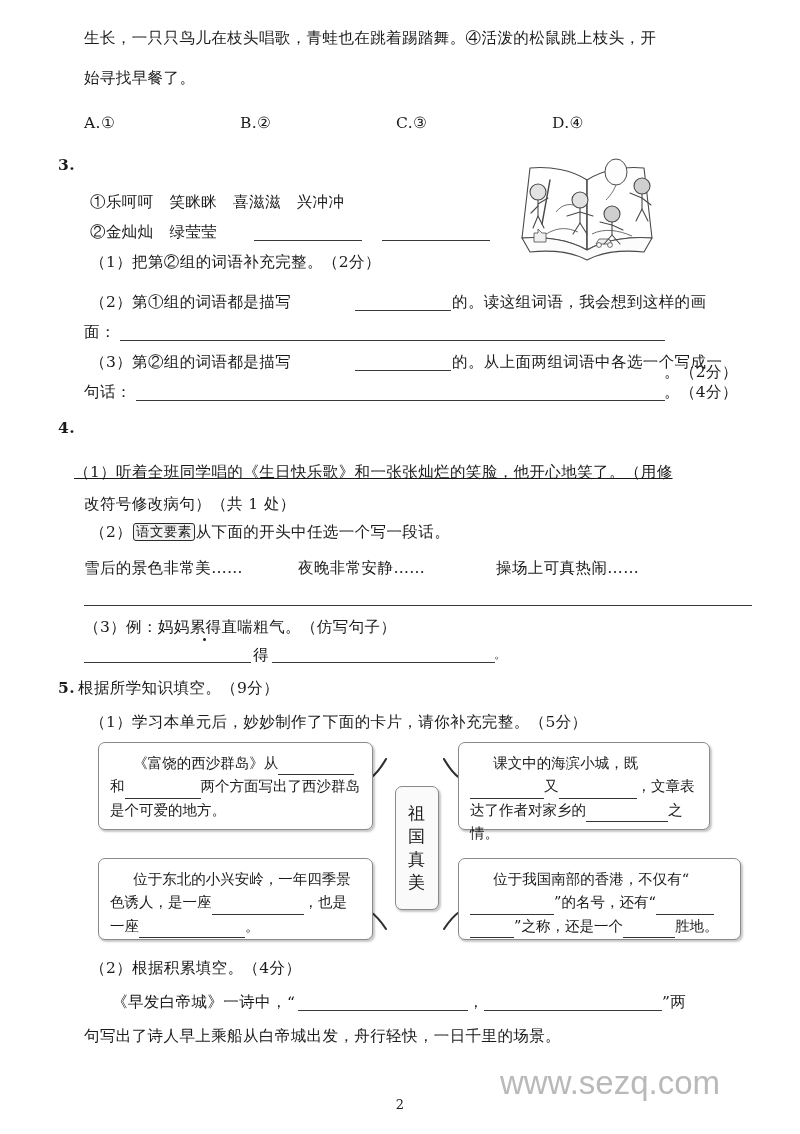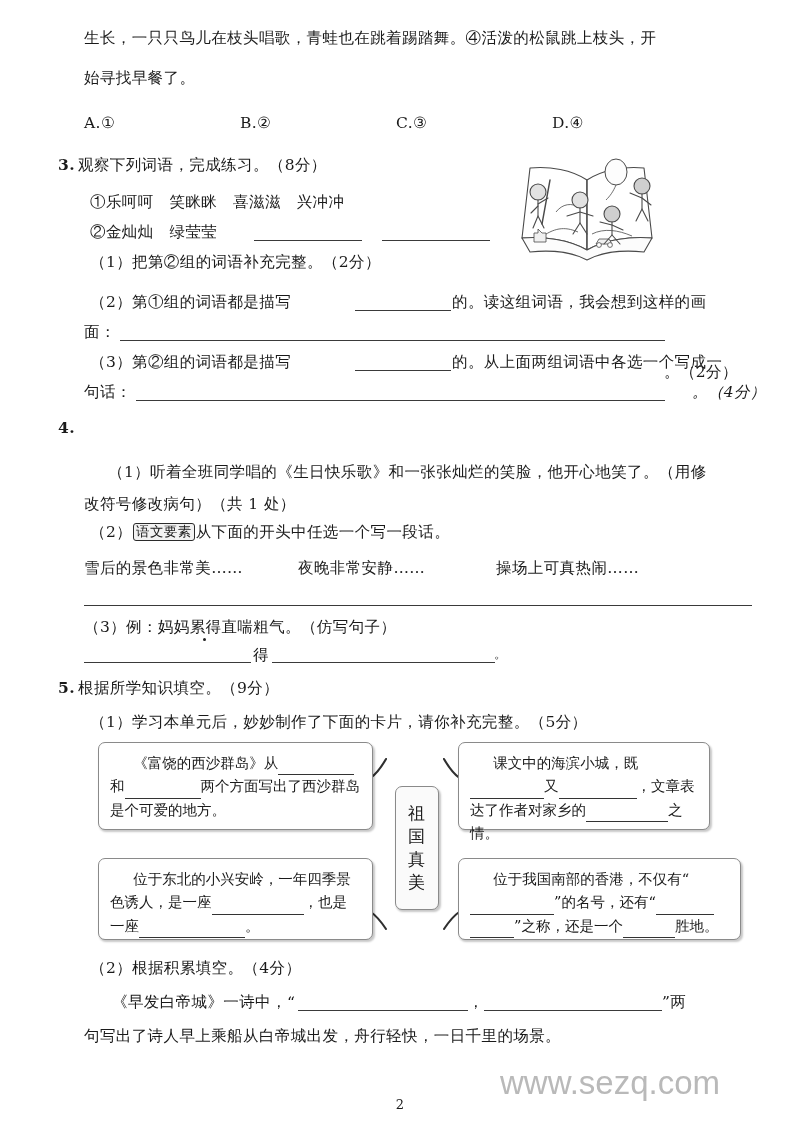--- a/index.html
+++ b/index.html
@@ -143,21 +143,20 @@
 
   <div class="line cn" style="left:84px; top:28px;">生长，一只只鸟儿在枝头唱歌，青蛙也在跳着踢踏舞。④活泼的松鼠跳上枝头，开</div>
   <div class="line cn" style="left:84px; top:68px;">始寻找早餐了。</div>
 
   <div class="line cn" style="left:84px; top:114px;">A.①</div>
   <div class="line cn" style="left:240px; top:114px;">B.②</div>
   <div class="line cn" style="left:396px; top:114px;">C.③</div>
   <div class="line cn" style="left:552px; top:114px;">D.④</div>
 
   <div class="line qnum" style="left:58px; top:155px;">3.</div>
-  <div class="line cn" style="left:78px; top:155px;">观察下列词语，完成练习。（8分）</div>
 
   <div class="line cn" style="left:90px; top:192px;">①乐呵呵　笑眯眯　喜滋滋　兴冲冲</div>
 
   <div class="line cn" style="left:90px; top:222px;">②金灿灿　绿莹莹</div>
   <div class="rule" style="left:254px; top:240px; width:108px;"></div>
   <div class="rule" style="left:382px; top:240px; width:108px;"></div>
 
   <div class="line cn" style="left:90px; top:252px;">（1）把第②组的词语补充完整。（2分）</div>
 
   <div class="line cn" style="left:90px; top:292px;">（2）第①组的词语都是描写</div>
@@ -167,21 +166,21 @@
   <div class="line cn" style="left:84px; top:322px;">面：</div>
   <div class="rule" style="left:120px; top:340px; width:545px;"></div>
   <div class="line cn" style="left:664px; top:322px;margin-top:40px;">。（2分）</div>
 
   <div class="line cn" style="left:90px; top:352px;">（3）第②组的词语都是描写</div>
   <div class="rule" style="left:355px; top:370px; width:96px;"></div>
   <div class="line cn" style="left:452px; top:352px;">的。从上面两组词语中各选一个写成一</div>
 
   <div class="line cn" style="left:84px; top:382px;">句话：</div>
   <div class="rule" style="left:136px; top:400px; width:529px;"></div>
-  <div class="line cn" style="left:692px; top:382px;font-style:italic;">。（4分）</div>
+  <div class="line cn" style="left:664px; top:382px;">。（4分）</div>
 
   <div class="illus">
     <svg viewBox="0 0 190 112" width="190" height="112">
       <g fill="none" stroke="#4a4a4a" stroke-width="1.1" stroke-linejoin="round">
 
         <path d="M95 28 C80 18 58 14 38 16 L30 86 C52 84 78 88 95 98 Z" fill="#ffffff"></path>
 
         <path d="M95 28 C110 18 132 14 152 16 L160 86 C138 84 112 88 95 98 Z" fill="#ffffff"></path>
 
         <path d="M30 86 C52 84 78 88 95 98 C112 88 138 84 160 86 L152 100 C132 98 110 100 95 108 C80 100 58 98 38 100 Z" fill="#fcfcfc"></path>
@@ -227,21 +226,21 @@
         <circle cx="150" cy="34" r="8" fill="#cfcfcf"></circle>
         <path d="M150 42 l0 15"></path>
         <path d="M150 46 l-12 -5 M150 46 l9 7"></path>
         <path d="M150 57 l-6 12 M150 57 l6 12"></path>
       </g>
     </svg>
   </div>
 
   <div class="line qnum" style="left:58px; top:418px;">4.</div>
 
-  <div class="line cn" style="left:108px; top:462px;">（1）听着全班同学唱的《生日快乐歌》和一张张灿烂的笑脸，他开心地笑了。（用修</div>
+  <div class="line cn" style="left:74px; top:462px;text-decoration:underline;">（1）听着全班同学唱的《生日快乐歌》和一张张灿烂的笑脸，他开心地笑了。（用修</div>
   <div class="line cn" style="left:84px; top:494px;">改符号修改病句）（共 1 处）</div>
 
   <div class="line cn" style="left:90px; top:522px;">
     <span>（2）</span><span class="tagbox">语文要素</span><span>从下面的开头中任选一个写一段话。</span>
   </div>
 
   <div class="line cn" style="left:84px; top:558px;">雪后的景色非常美……</div>
   <div class="line cn" style="left:298px; top:558px;">夜晚非常安静……</div>
   <div class="line cn" style="left:496px; top:558px;">操场上可真热闹……</div>
 

